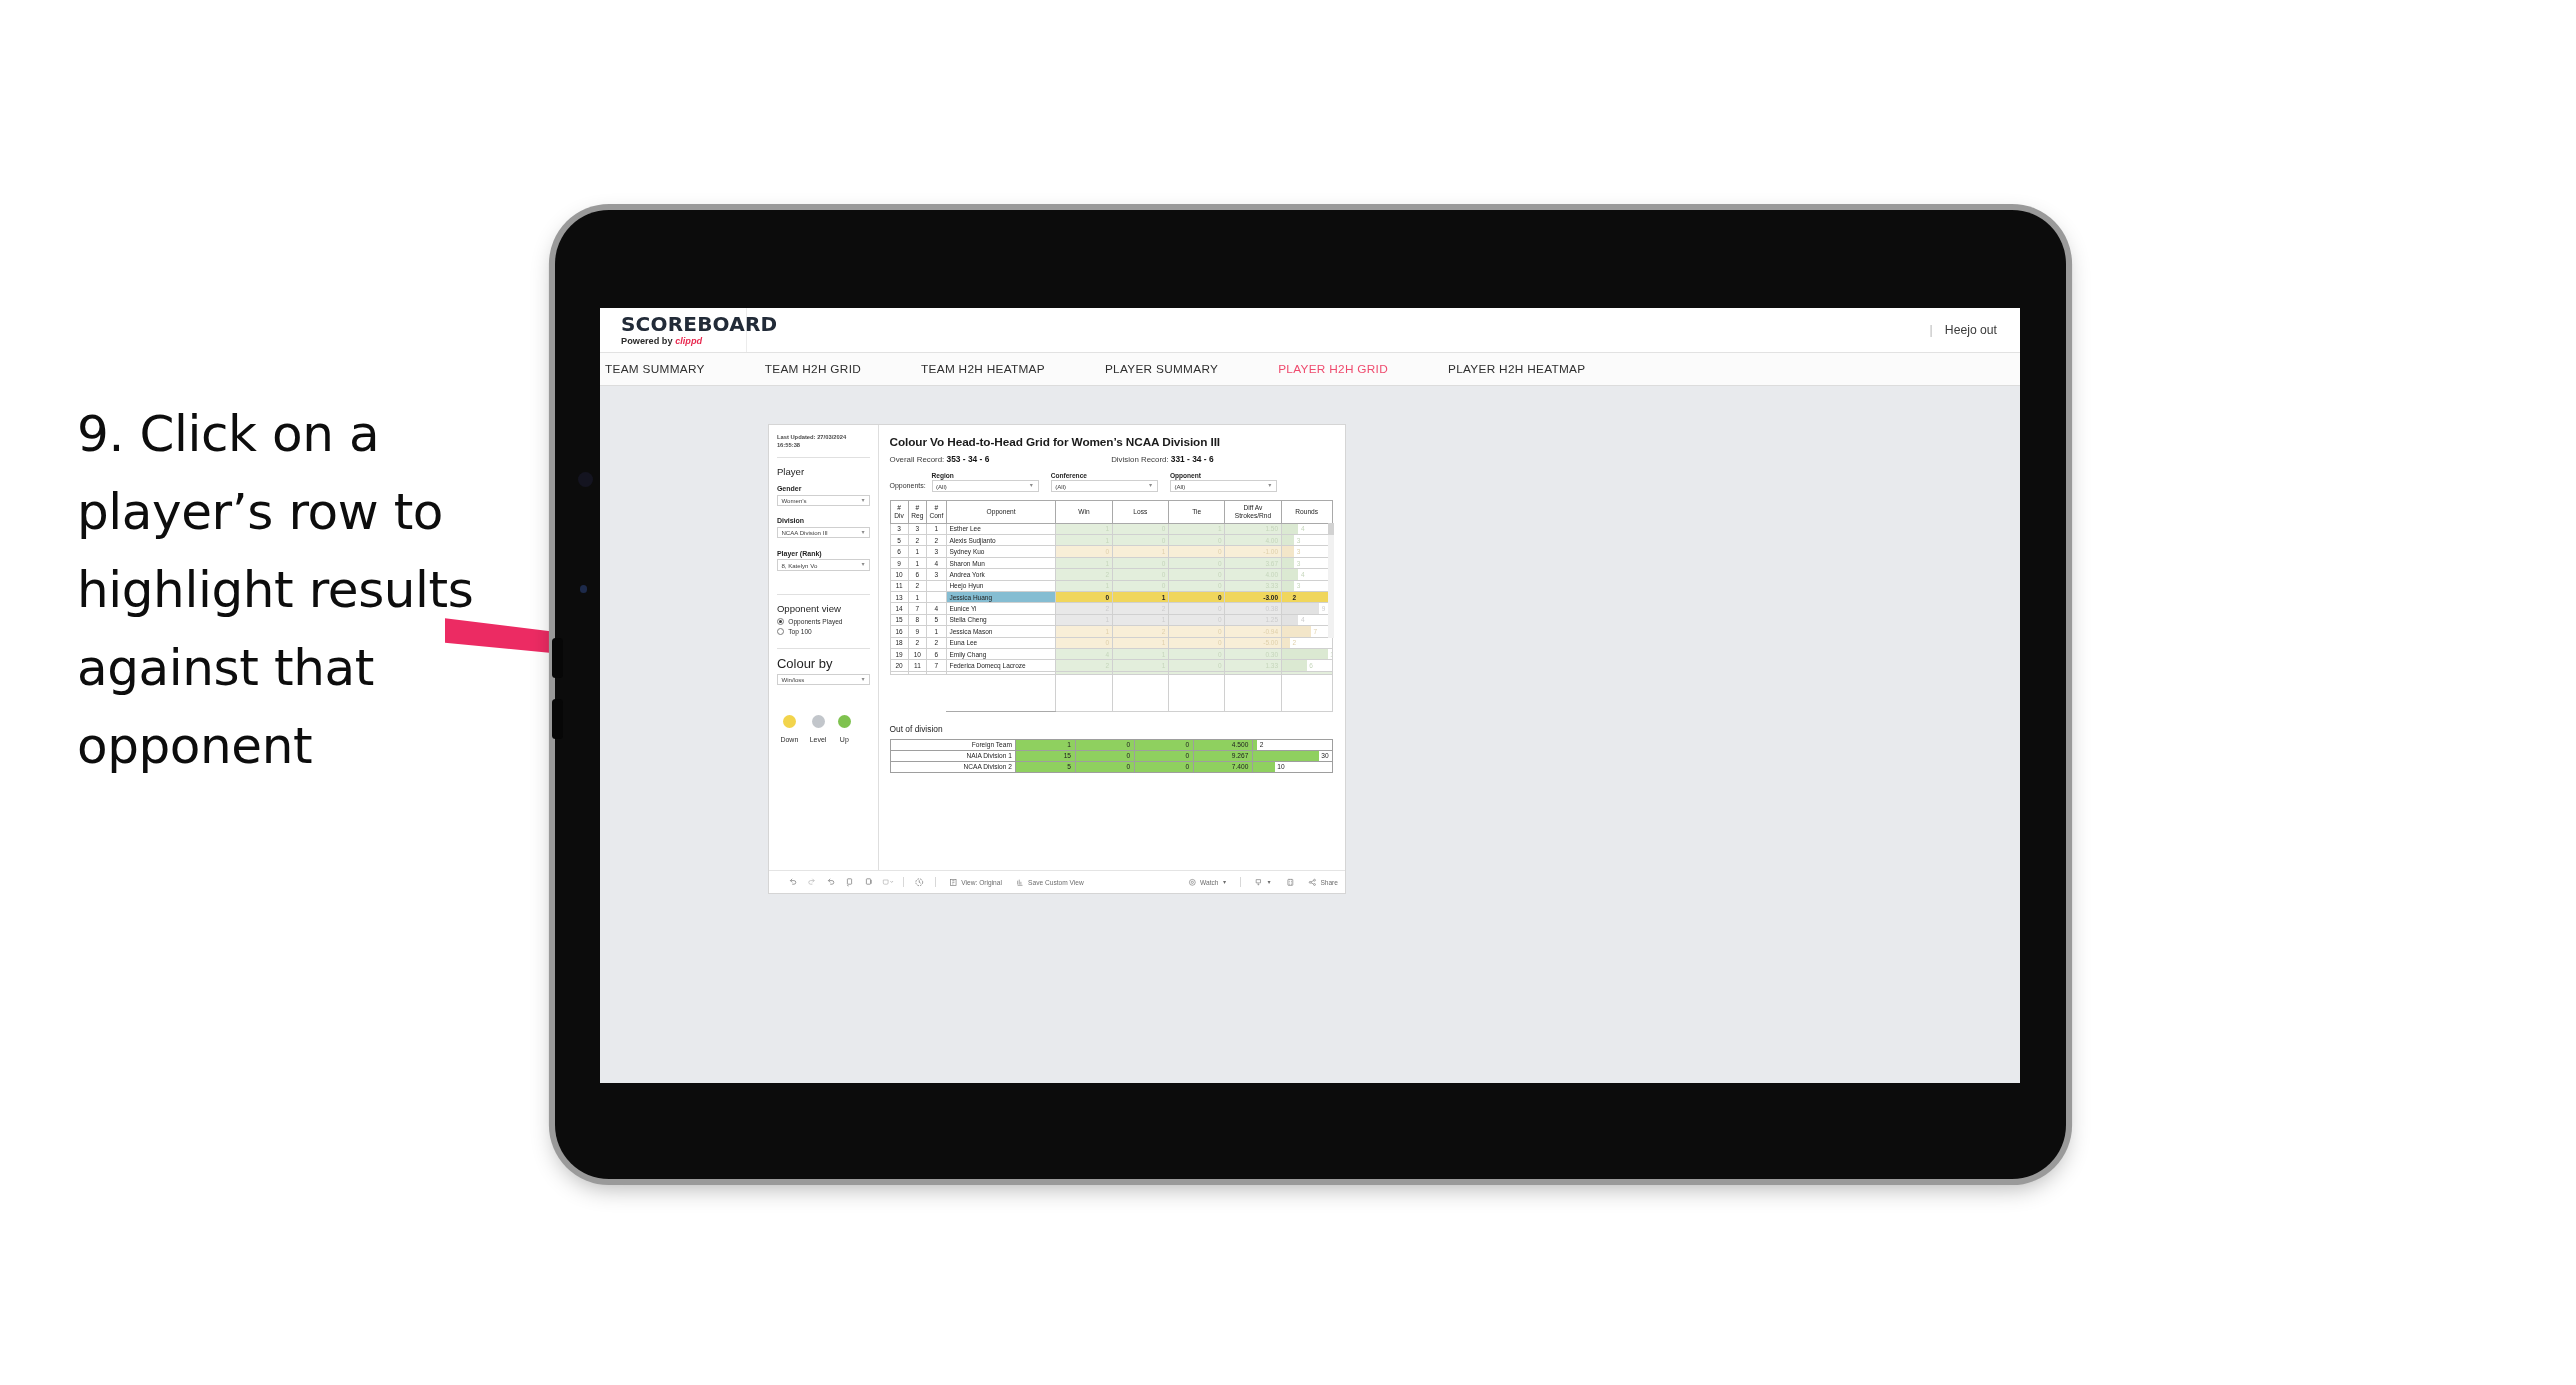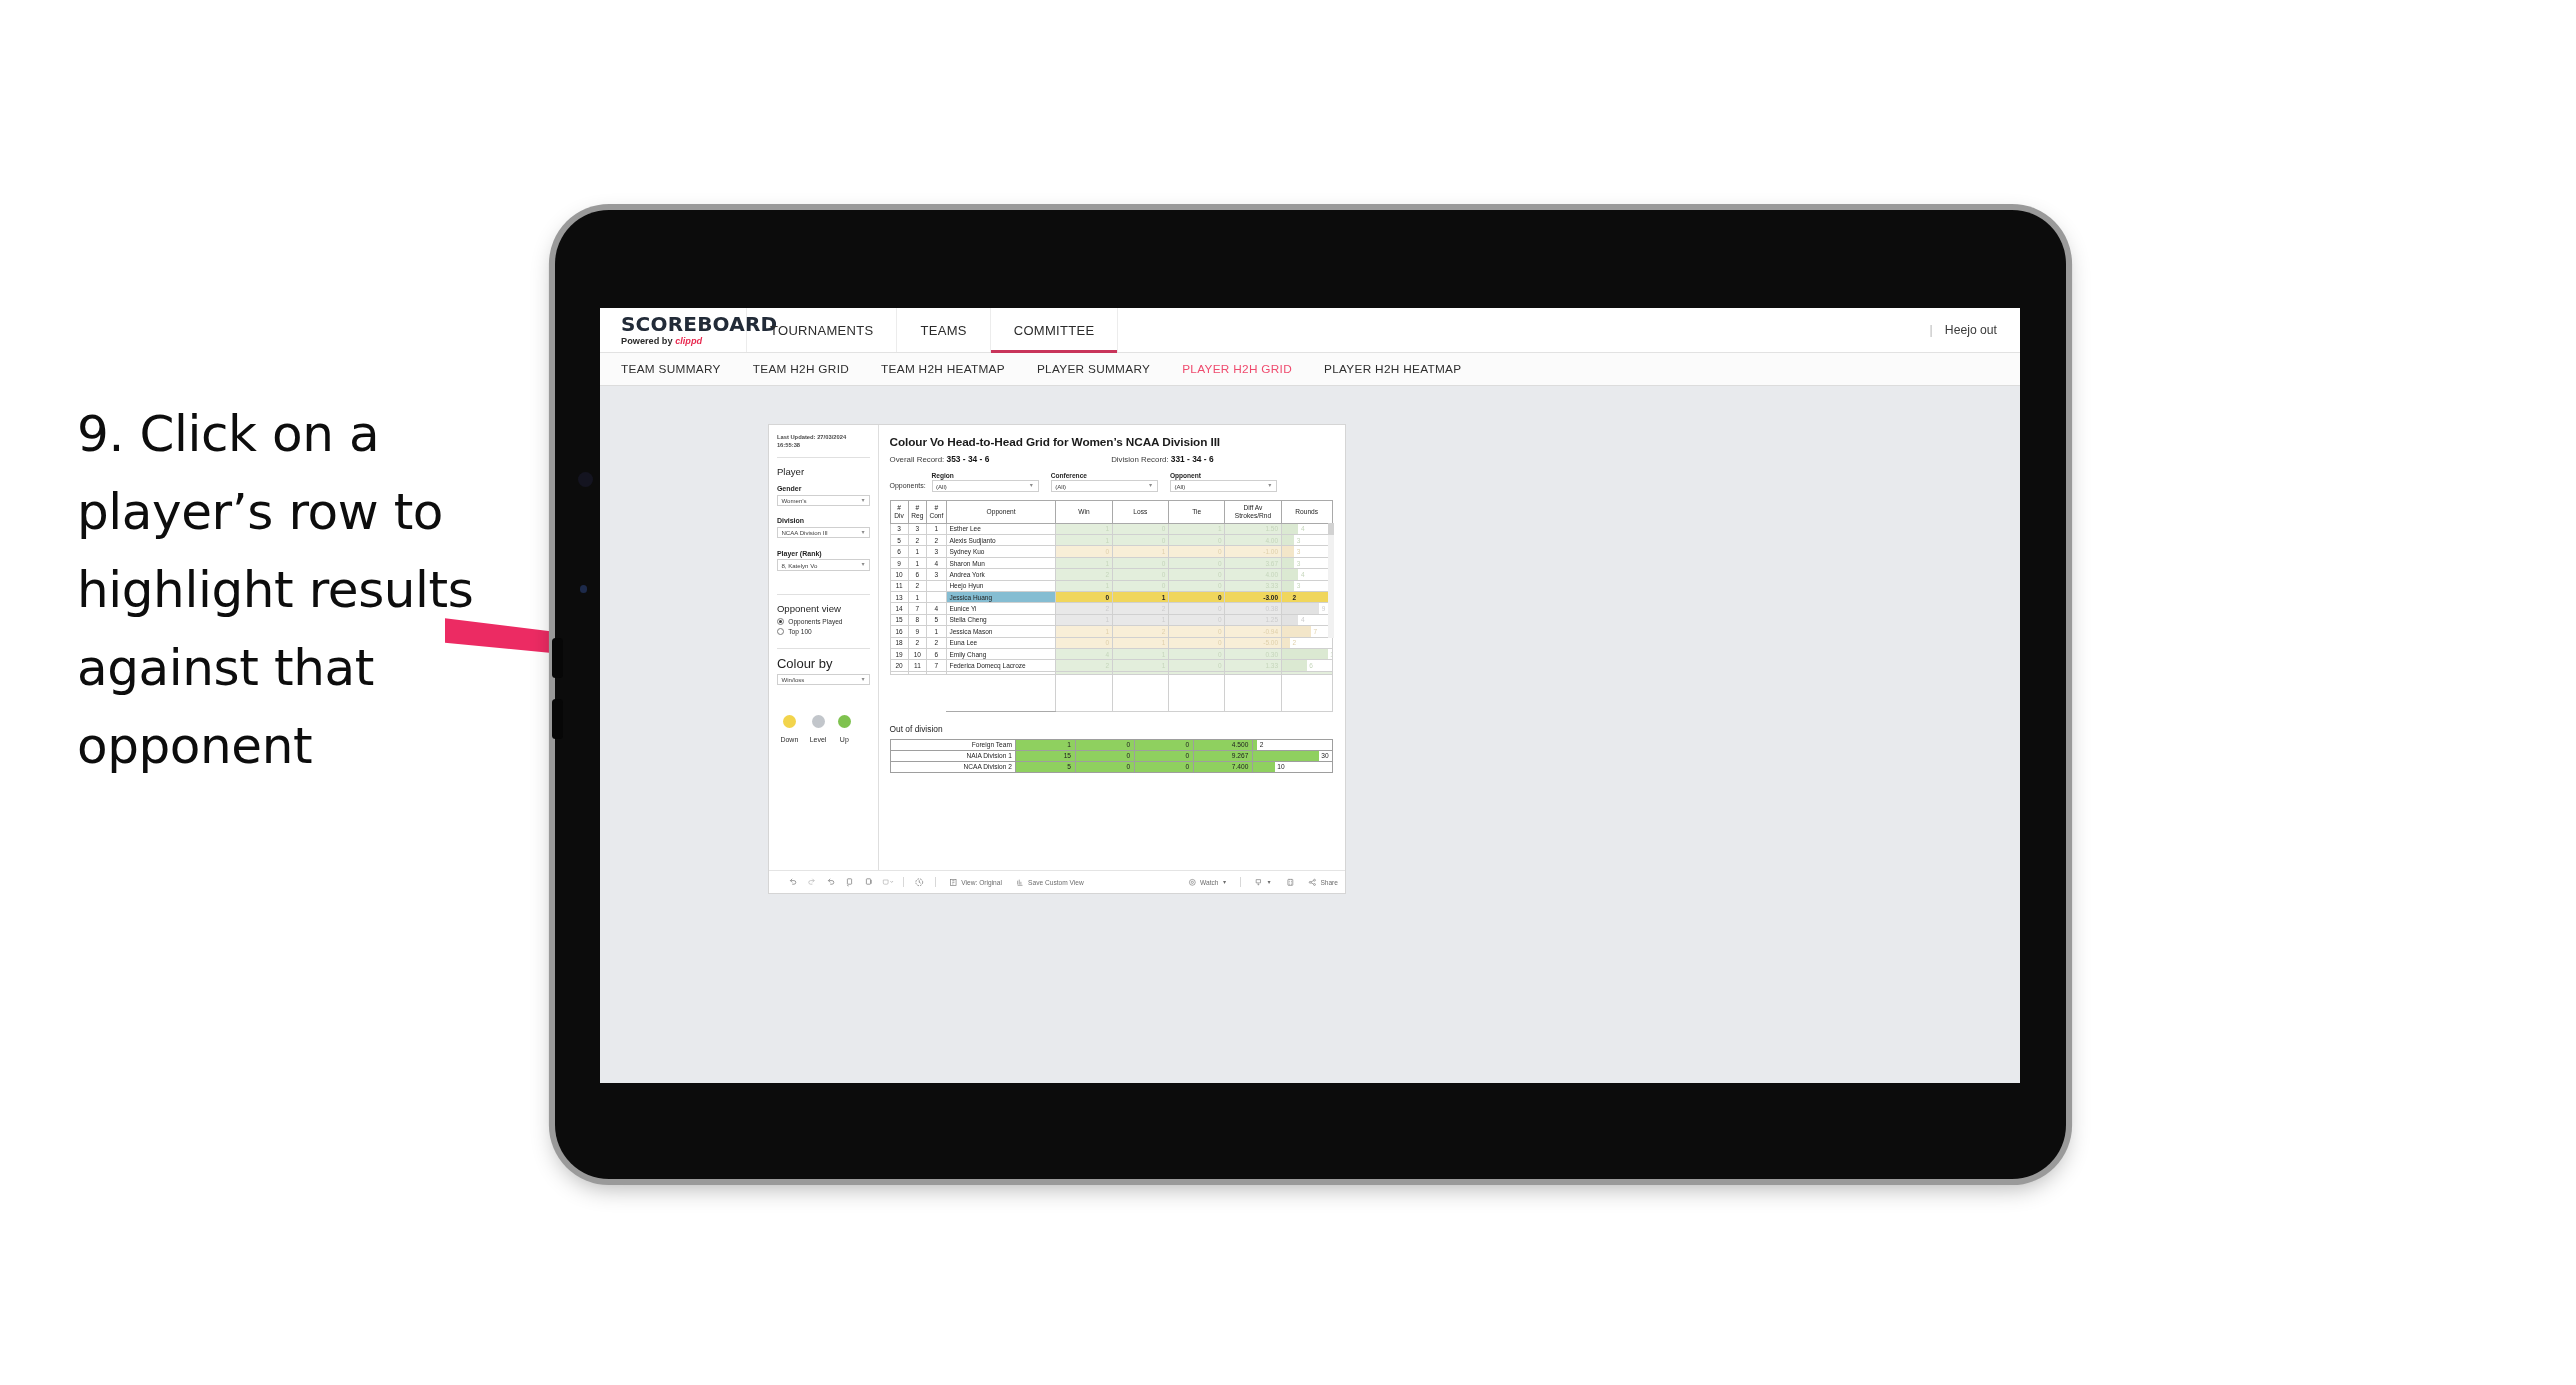--- a/index.html
+++ b/index.html
@@ -79,21 +79,21 @@
   }
   .header-right {
     margin-left:auto; display:flex; align-items:center; gap:12.2px;
     padding-right:23px; font-size:12.2px; color:#3a3a3a;
   }
   .hdr-divider { color:#b9b9b9; }
 
   
   .subnav {
     height:33px; background:#fbfbfb; display:flex; align-items:center;
-    padding-left:21px; gap:32px; border-bottom:0.9px solid #dcdcdc;
+    padding-left:5px; gap:60px; border-bottom:0.9px solid #dcdcdc;
   }
   .subnav-item { font-size:11.8px; letter-spacing:0.3px; color:#2f2f2f; cursor:pointer; }
   .subnav-item.active { color:#ef4b6e;text-align:center; }
 
   
   .workspace { height:calc(100% - 79px); background:#e8eaed; position:relative; }
   .viz {
     position:absolute; left:168px; top:38px;
     width:578px; height:470px;
     background:#ffffff; border:0.9px solid #d5d5d5;
@@ -202,25 +202,20 @@
   <div class="cam" style="left:24.5px;top:375px;width:7.9px;height:7.9px;background:#1d2a4a;"></div>
   <div class="btn" style="top:428px;height:40px;"></div>
   <div class="btn" style="top:489px;height:40px;"></div>
 
   <div id="screen">
 
     <div class="app-header">
       <div class="logo-wrap">
         <div class="logo-main">SCOREBOARD</div>
         <div class="logo-sub"><span>Powered by </span><span class="brand">clippd</span></div>
-      </div>
-      <div class="nav-top">
-        <div class="nav-top-item">TOURNAMENTS</div>
-        <div class="nav-top-item">TEAMS</div>
-        <div class="nav-top-item active">COMMITTEE</div>
       </div>
       <div class="header-right">
         <span class="hdr-divider">|</span>
         <span>Heejo out</span>
       </div>
     </div>
 
     <div class="subnav">
       <div class="subnav-item">TEAM SUMMARY</div>
       <div class="subnav-item">TEAM H2H GRID</div>

